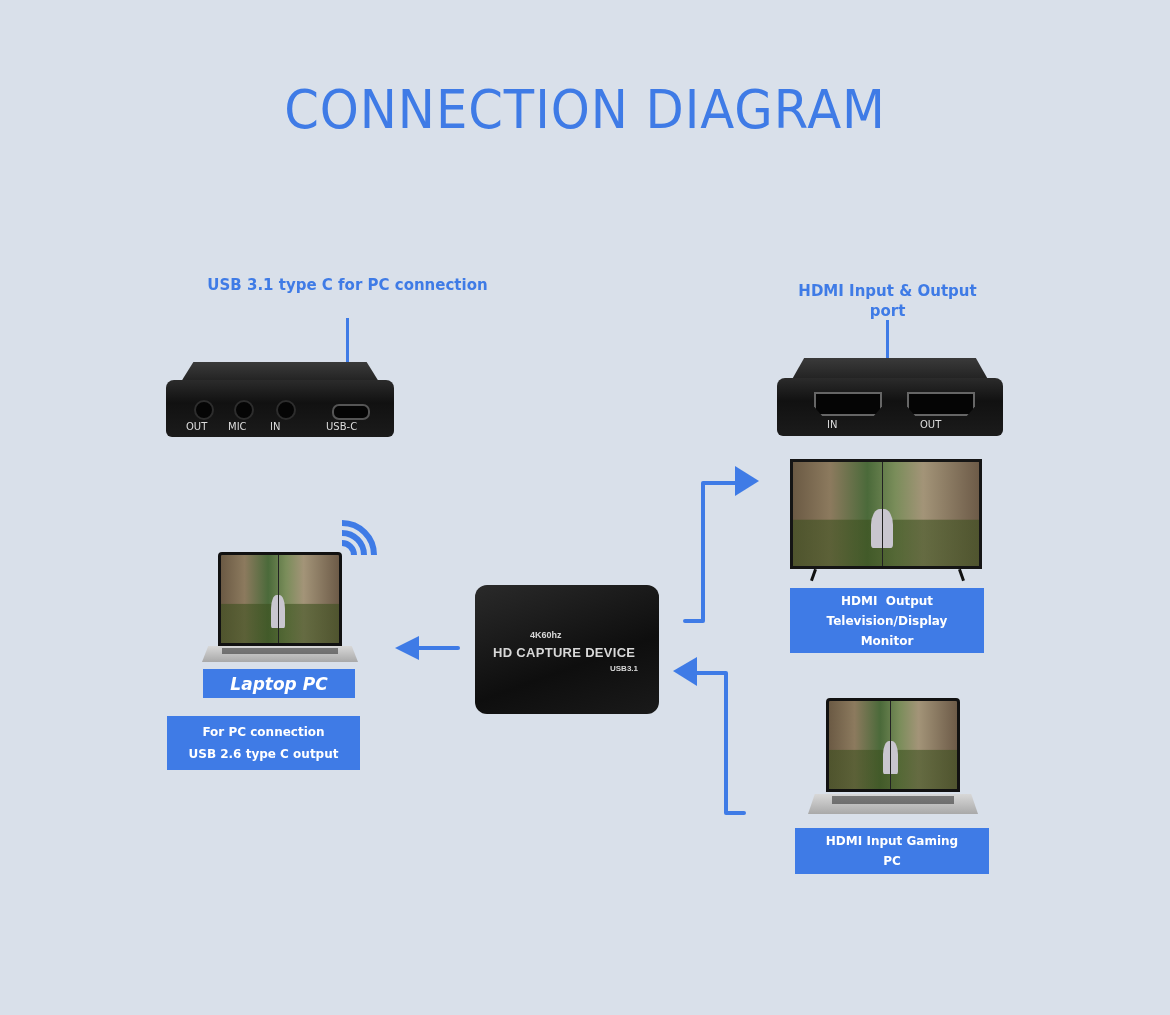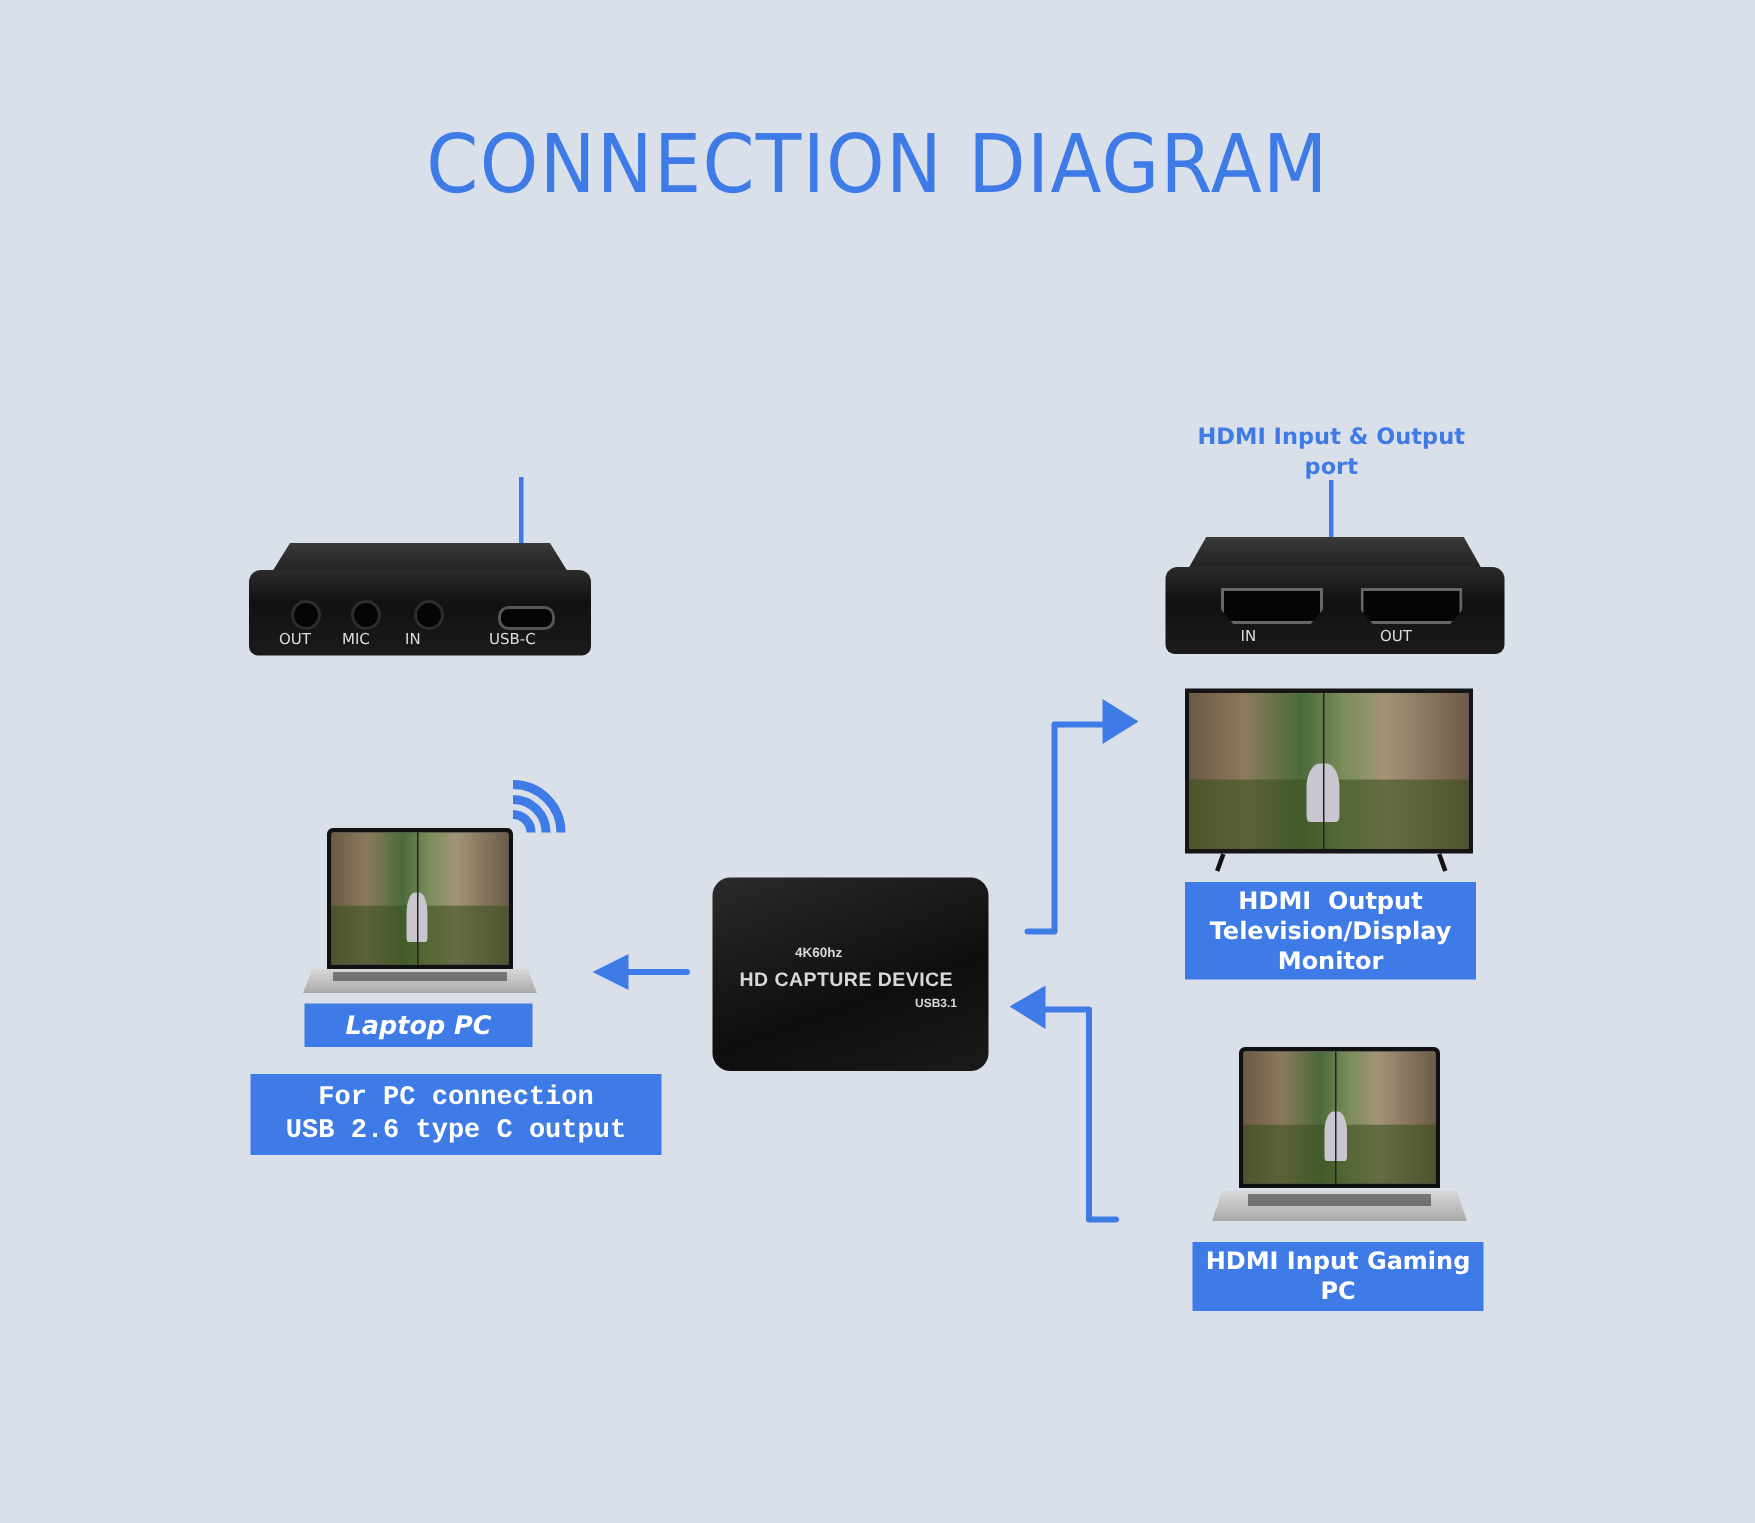--- a/index.html
+++ b/index.html
@@ -16,21 +16,21 @@
     transform:scaleX(0.92);
   }
   .callout {
     color:#3f7be6; font-weight:bold; font-size:15px; text-align:center; line-height:20px;
     font-family:"DejaVu Sans", sans-serif;
   }
   .label-box {
     background:#3f7be6; color:#fff; font-weight:bold; text-align:center;
     font-family:"DejaVu Sans", sans-serif;
     display:flex; align-items:center; justify-content:center; flex-direction:column;
-    font-size:16px; line-height:20px;
+    font-size:12px; line-height:20px;
   }
   .pointer-line { background:#3f7be6; width:3px; }
   .pointer-dot { width:14px; height:14px; border-radius:50%; background:#3f7be6; }
 
   
   .device-side {
     background:linear-gradient(#2b2b2b, #111 40%, #1b1b1b);
     border-radius:8px 8px 6px 6px;
   }
   .device-top {
@@ -78,20 +78,21 @@
   .tv-leg { position:absolute; width:3px; height:12px; background:#111; }
 
   svg { position:absolute; overflow:visible; }
 </style>
 </head>
 <body>
 
 <div class="abs title">CONNECTION DIAGRAM</div>
 
 <div class="abs callout" style="left:200px; top:275px; width:295px;">
+  <div>USB 3.1 type C for PC connection</div>
 </div>
 <div class="abs pointer-line" style="left:346px; top:318px; height:68px;"></div>
 <div class="abs pointer-dot" style="left:341px; top:382px;"></div>
 
 <div class="abs" style="left:166px; top:362px; width:228px; height:75px;">
   <div class="abs device-top" style="left:0; top:0; width:228px; height:22px;"></div>
   <div class="abs device-side" style="left:0; top:18px; width:228px; height:57px;">
     <div class="abs jack" style="left:28px; top:20px;"></div>
     <div class="abs jack" style="left:68px; top:20px;"></div>
     <div class="abs jack" style="left:110px; top:20px;"></div>
@@ -134,21 +135,21 @@
   <div class="keyboard" style="left:22px; top:96px; width:116px; height:6px;"></div>
 </div>
 
 <svg style="left:340px; top:521px;" width="36" height="36">
   <path d="M2 2 A32 32 0 0 1 34 34" stroke="#3f7be6" stroke-width="6" fill="none"></path>
   <path d="M2 12 A22 22 0 0 1 24 34" stroke="#3f7be6" stroke-width="6" fill="none"></path>
   <path d="M2 22 A12 12 0 0 1 14 34" stroke="#3f7be6" stroke-width="6" fill="none"></path>
 </svg>
 
 <div class="abs label-box" style="left:203px; top:669px; width:152px; height:29px; font-size:17px;font-style:italic;">Laptop PC</div>
-<div class="abs label-box" style="left:167px; top:716px; width:274px; height:54px; font-size:18px; line-height:22px;font-family:Liberation Mono, monospace;">
+<div class="abs label-box" style="left:167px; top:716px; width:193px; height:54px; font-size:12px; line-height:22px;">
   <div>For PC connection</div>
   <div>USB 2.6 type C output</div>
 </div>
 
 <div class="abs" style="left:790px; top:459px; width:192px; height:120px;">
   <div class="screen" style="left:0; top:0; width:186px; height:104px; border-color:#151515;">
       <div class="figure"></div>
     </div>
   <div class="tv-leg" style="left:22px; top:110px; transform:rotate(20deg);"></div>
   <div class="tv-leg" style="left:170px; top:110px; transform:rotate(-20deg);"></div>

